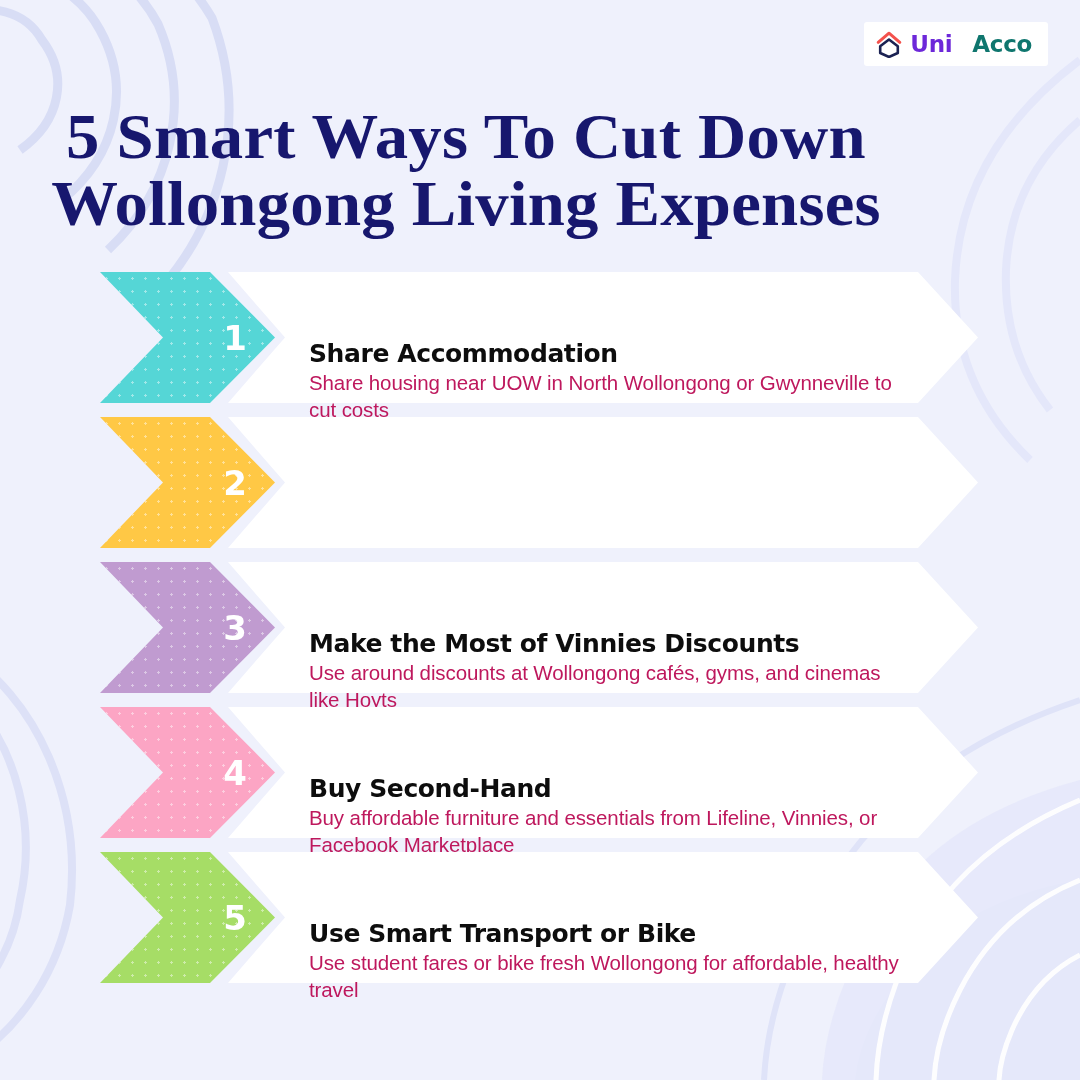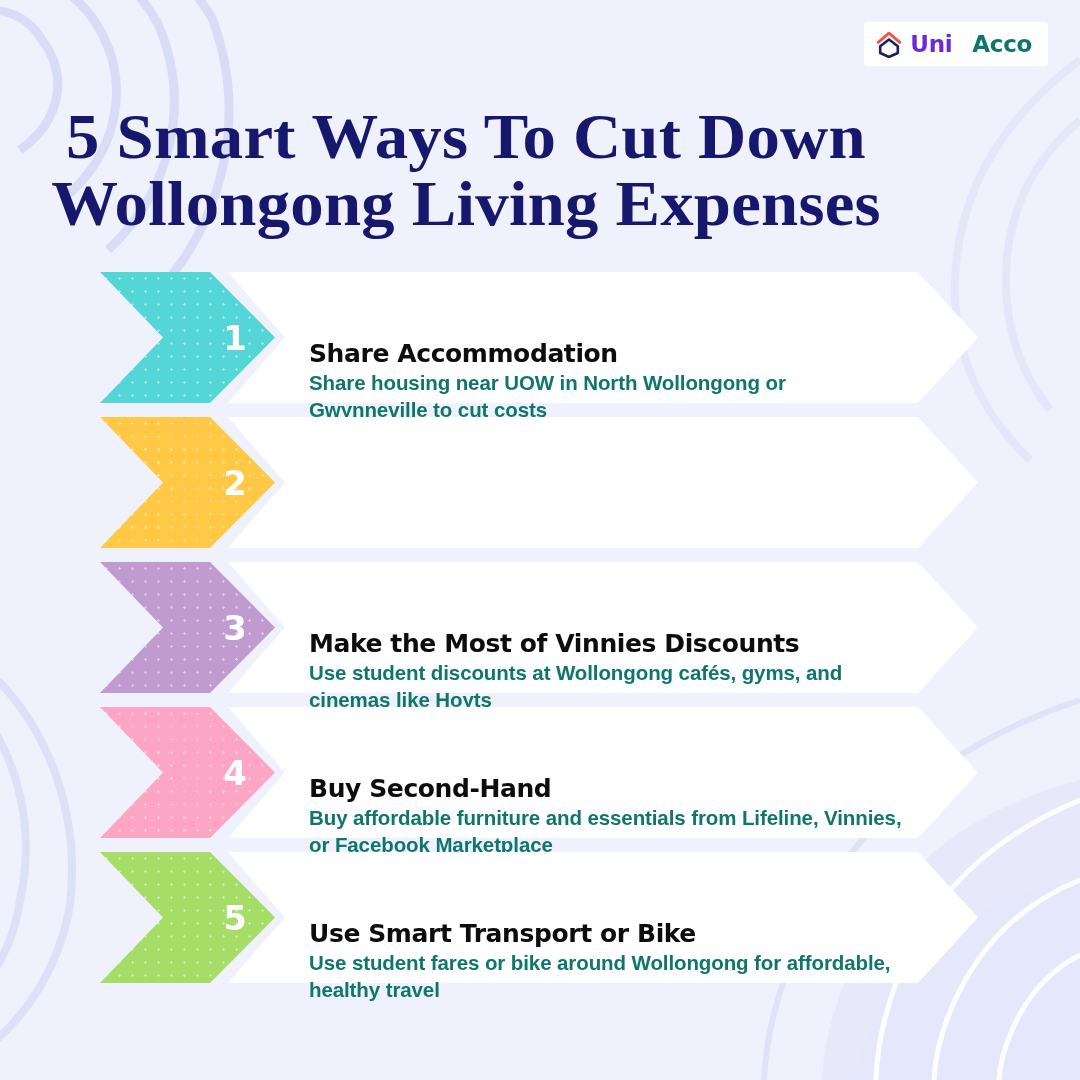--- a/index.html
+++ b/index.html
@@ -153,22 +153,22 @@
     font-family: "DejaVu Sans", sans-serif;
     font-size: 25px;
     font-weight: bold;
     color: #0d0d0d;
     letter-spacing: -0.4px;
     line-height: 1.12;
   }
   .row-desc {
     font-family: "Liberation Sans", sans-serif;
     font-size: 20.5px;
-    font-weight: bold;
-    color: #0f766e;
+    font-weight: normal;
+    color: #be185d;
     line-height: 1.3;
     letter-spacing: -0.1px;
     max-width: 600px;
   }
 </style>
 </head>
 <body>
 
 <div id="poster">
 
@@ -240,21 +240,21 @@
       </div>
     </div>
 
     <div class="row">
       <div class="banner"></div>
       <div class="chev dotted" style="background-color:#c09bd0">
         <span class="chev-num">3</span>
       </div>
       <div class="row-text">
         <div class="row-title">Make the Most of Vinnies Discounts</div>
-        <div class="row-desc">Use student discounts at Wollongong cafés, gyms, and cinemas like Hoyts</div>
+        <div class="row-desc">Use around discounts at Wollongong cafés, gyms, and cinemas like Hoyts</div>
       </div>
     </div>
 
     <div class="row">
       <div class="banner"></div>
       <div class="chev dotted" style="background-color:#fca5c4">
         <span class="chev-num">4</span>
       </div>
       <div class="row-text">
         <div class="row-title">Buy Second-Hand</div>
@@ -262,18 +262,18 @@
       </div>
     </div>
 
     <div class="row">
       <div class="banner"></div>
       <div class="chev dotted" style="background-color:#a6dd66">
         <span class="chev-num">5</span>
       </div>
       <div class="row-text">
         <div class="row-title">Use Smart Transport or Bike</div>
-        <div class="row-desc">Use student fares or bike around Wollongong for affordable, healthy travel</div>
+        <div class="row-desc">Use student fares or bike fresh Wollongong for affordable, healthy travel</div>
       </div>
     </div>
 
   </div>
 </div>
 
 </body></html>

